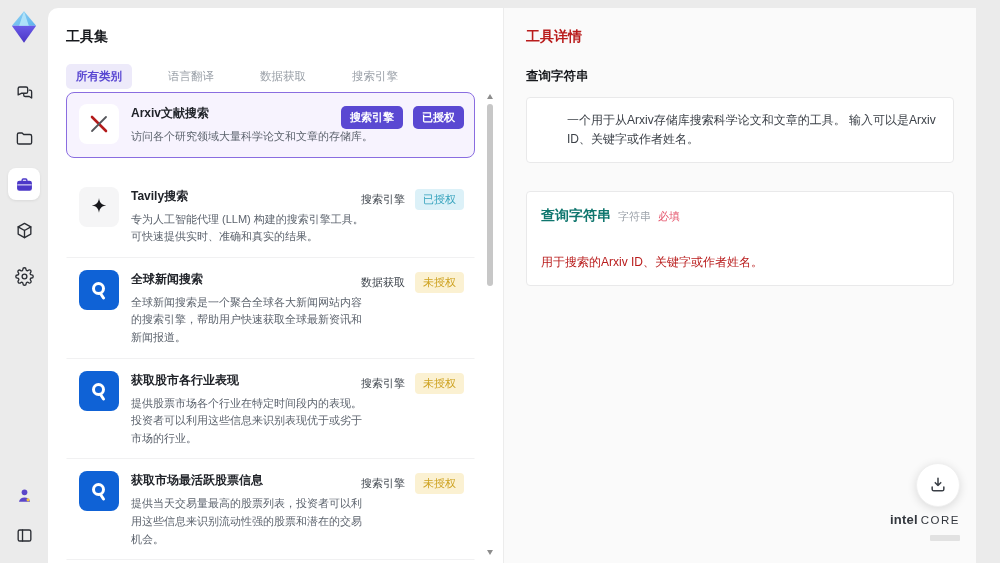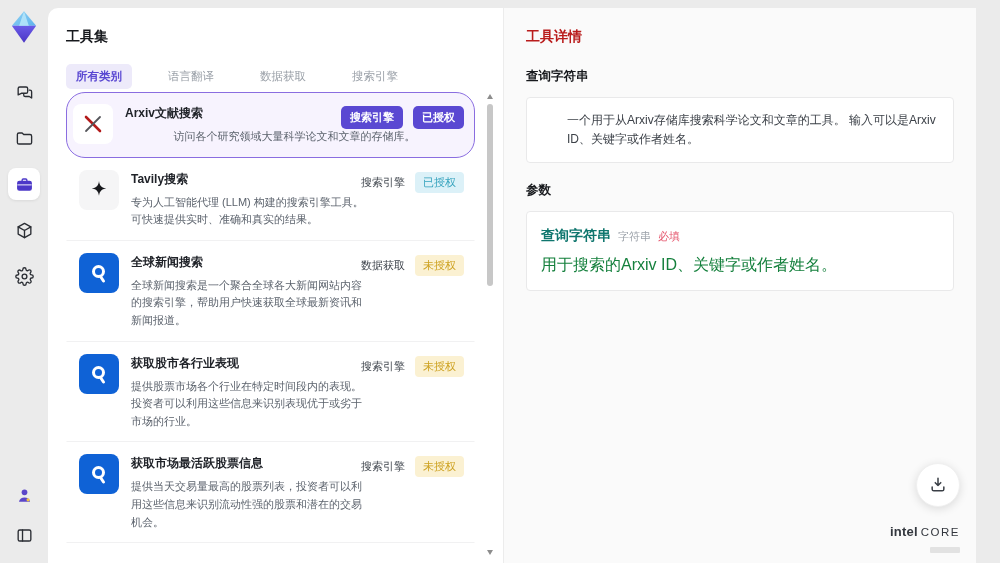--- a/index.html
+++ b/index.html
@@ -25,60 +25,60 @@
   
   .list-pane { width:456px; flex:none; position:relative; border-right:1px solid #ececec; }
   .list-head { padding:20px 18px 0 18px; }
   .page-title { font-size:14px; font-weight:bold; color:#17191d; }
   .tabs { display:flex; align-items:center; gap:26px; margin:18px 18px 10px 18px; }
   .tab { font-size:11.5px; color:#9aa0a8; padding:5px 10px; border-radius:5px; cursor:pointer; white-space:nowrap; }
   .tab.active { background:#edeafa; color:#5a48d2; font-weight:bold; }
 
   .cards { position:absolute; left:18px; right:28px; top:84px; bottom:0; overflow:hidden; }
   .card { position:relative; display:flex; padding:11px 10px 11px 12px; background:#fff; border:1px solid transparent; border-bottom:1px solid #f1f1f2; cursor:pointer; }
-  .card.selected { background:#f7f3fe; border:1px solid #8a6de0; border-radius:19px; margin-bottom:0;padding-left:6px; }
+  .card.selected { background:#f7f3fe; border:1px solid #8a6de0; border-radius:8px; margin-bottom:17px; }
   .icon-tile { width:40px; height:40px; border-radius:8px; flex:none; margin-right:12px; display:flex; align-items:center; justify-content:center; }
   .tile-white { background:#ffffff; }
   .tile-light { background:#f5f5f6; }
   .tile-blue  { background:#0f62d6; }
   .icon-tile svg { width:24px; height:24px; }
   .card-body { flex:1; min-width:0; padding-top:1px; }
   .card-title { font-size:12px; font-weight:bold; color:#202329; margin-bottom:6px; }
   .card-desc { font-size:11px; color:#5c636d; line-height:1.6; padding-right:100px; }
-  .card.selected .card-desc { padding-right:0;text-align:center; }
+  .card.selected .card-desc { padding-right:0; }
   .card-meta { position:absolute; top:13px; right:10px; display:flex; gap:10px; align-items:center; }
   .meta-category { font-size:11px; color:#3f454d; }
   .badge { font-size:11px; padding:3px 8px; border-radius:4px; white-space:nowrap; }
   .badge-auth   { background:#dcf1f8; color:#36a3bd; }
   .badge-unauth { background:#fbf1d2; color:#cda11f; }
   .pill { font-size:11px; padding:4px 9px; border-radius:5px; background:#5a48d2; color:#ffffff; font-weight:bold; white-space:nowrap; }
 
   
   .scrollbar { position:absolute; right:9px; top:86px; bottom:8px; width:8px; }
   .sb-arrow { position:absolute; left:1px; width:0; height:0; border-left:3.5px solid transparent; border-right:3.5px solid transparent; cursor:pointer; }
   .sb-up { top:0; border-bottom:5px solid #8d8d8d; }
   .sb-down { bottom:0; border-top:5px solid #8d8d8d; }
   .sb-thumb { position:absolute; left:1px; top:10px; width:6px; height:182px; background:#c7c7c7; border-radius:3px; cursor:pointer; }
 
   
   .detail-pane { flex:1; background:#fafafa; padding:20px 22px; position:relative; }
   .detail-title { font-size:14px; font-weight:bold; color:#b91c1c; margin-bottom:22px; }
   .section-heading { font-size:12.5px; font-weight:bold; color:#17191d; margin-bottom:12px; }
   .info-box { background:#ffffff; border:1px solid #e9e9ea; border-radius:4px; padding:13px 14px; font-size:12px; color:#3c4148; line-height:1.6; }
-  .intro-box { margin-bottom:19px;padding-left:40px; }
+  .intro-box { margin-bottom:28px;padding-left:40px; }
   .param-head { display:flex; align-items:baseline; gap:7px; }
   .param-name { font-size:14px; font-weight:bold; color:#0f766e;font-family:Liberation Mono, monospace; }
   .param-type { font-size:11px; color:#9aa0a8; }
   .param-required { font-size:11px; color:#e5566d; }
-  .param-desc { margin-top:4px; font-size:16px; color:#15803d; }
+  .param-desc { margin-top:25px; font-size:12px; color:#b91c1c; }
 
   
   .fab { position:absolute; right:16px; bottom:56px; width:44px; height:44px; border-radius:50%; background:#fff; border:1px solid #f0f0f0; box-shadow:0 2px 10px rgba(0,0,0,.13); display:flex; align-items:center; justify-content:center; cursor:pointer; }
   .fab svg { width:20px; height:20px; stroke:#3a3f46; stroke-width:1.8; fill:none; stroke-linecap:round; stroke-linejoin:round; }
-  .brand { position:absolute; right:16px; bottom:6px; text-align:right; color:#33373e; line-height:1.1; }
+  .brand { position:absolute; right:16px; bottom:18px; text-align:right; color:#33373e; line-height:1.1; }
   .brand-row { font-size:13px; }
   .brand-intel { font-weight:bold; letter-spacing:.2px; }
   .brand-core { font-weight:normal; letter-spacing:1.5px; font-size:11.5px; text-transform:uppercase; margin-left:3px; }
   .brand-bar { display:inline-block; margin-top:3px; width:30px; height:6px; background:#e2e2e2; border-radius:1px; }
 </style>
 </head>
 <body>
 
 <div class="app">
 
@@ -251,21 +251,20 @@
         <div class="sb-arrow sb-down"></div>
       </div>
     </div>
 
     <div class="detail-pane">
       <div class="detail-title">工具详情</div>
 
       <div class="section-heading">查询字符串</div>
       <div class="info-box intro-box">一个用于从Arxiv存储库搜索科学论文和文章的工具。 输入可以是Arxiv ID、关键字或作者姓名。</div>
 
-      <div class="section-heading">参数</div>
       <div class="info-box">
         <div class="param-head">
           <span class="param-name">查询字符串</span>
           <span class="param-type">字符串</span>
           <span class="param-required">必填</span>
         </div>
         <div class="param-desc">用于搜索的Arxiv ID、关键字或作者姓名。</div>
       </div>
     </div>
   </div>

